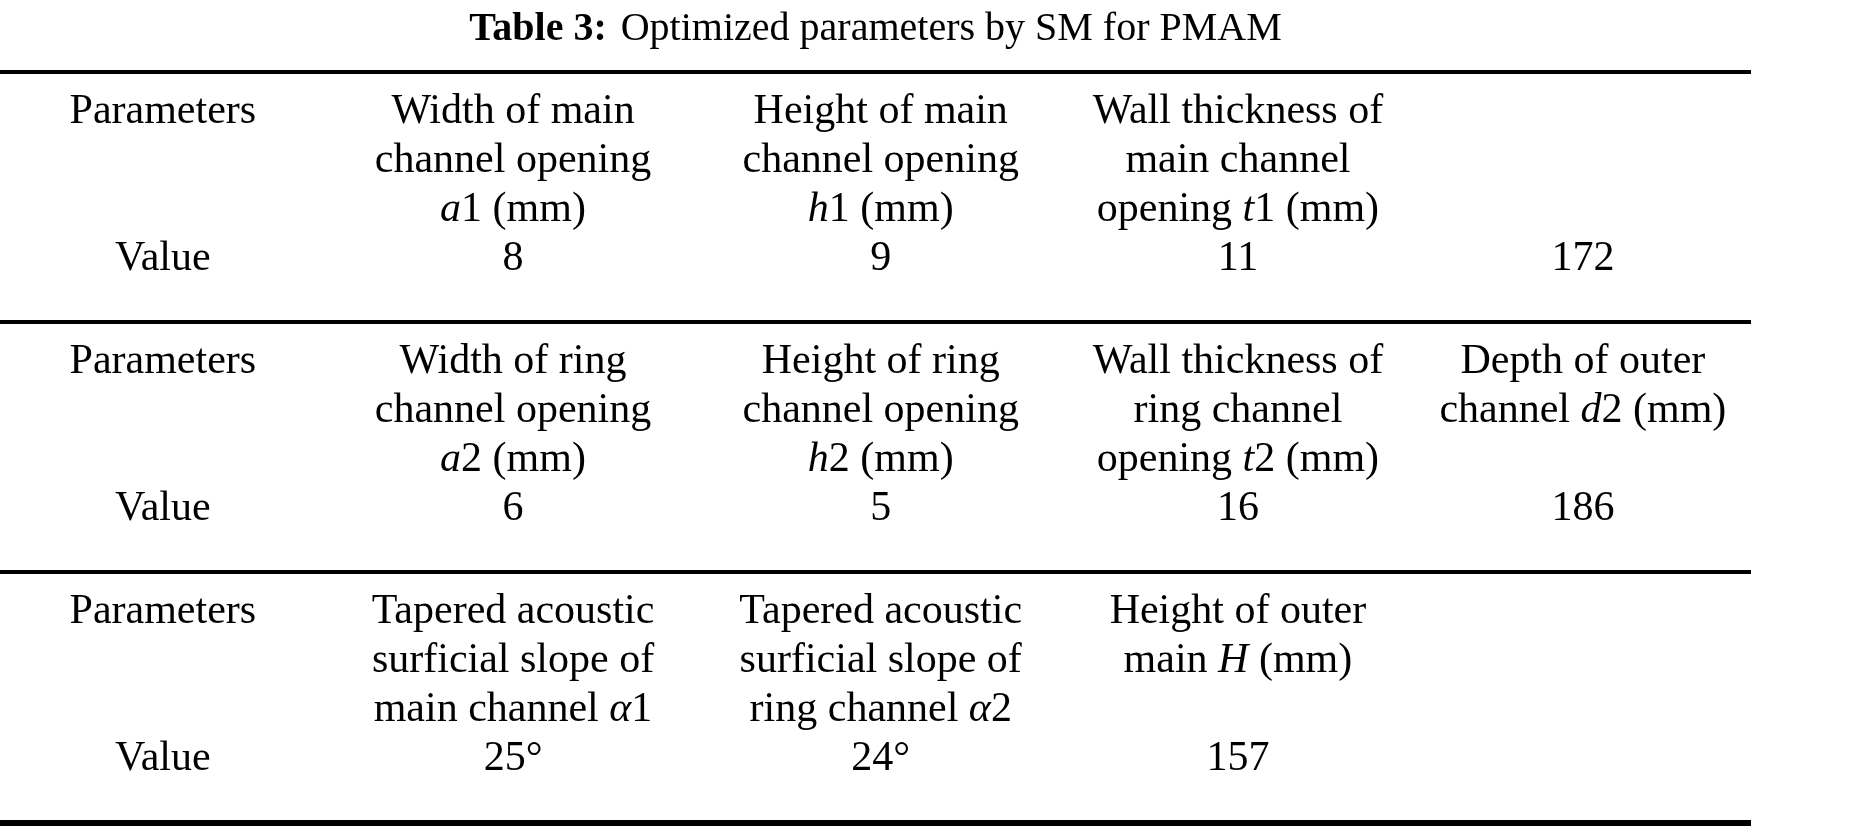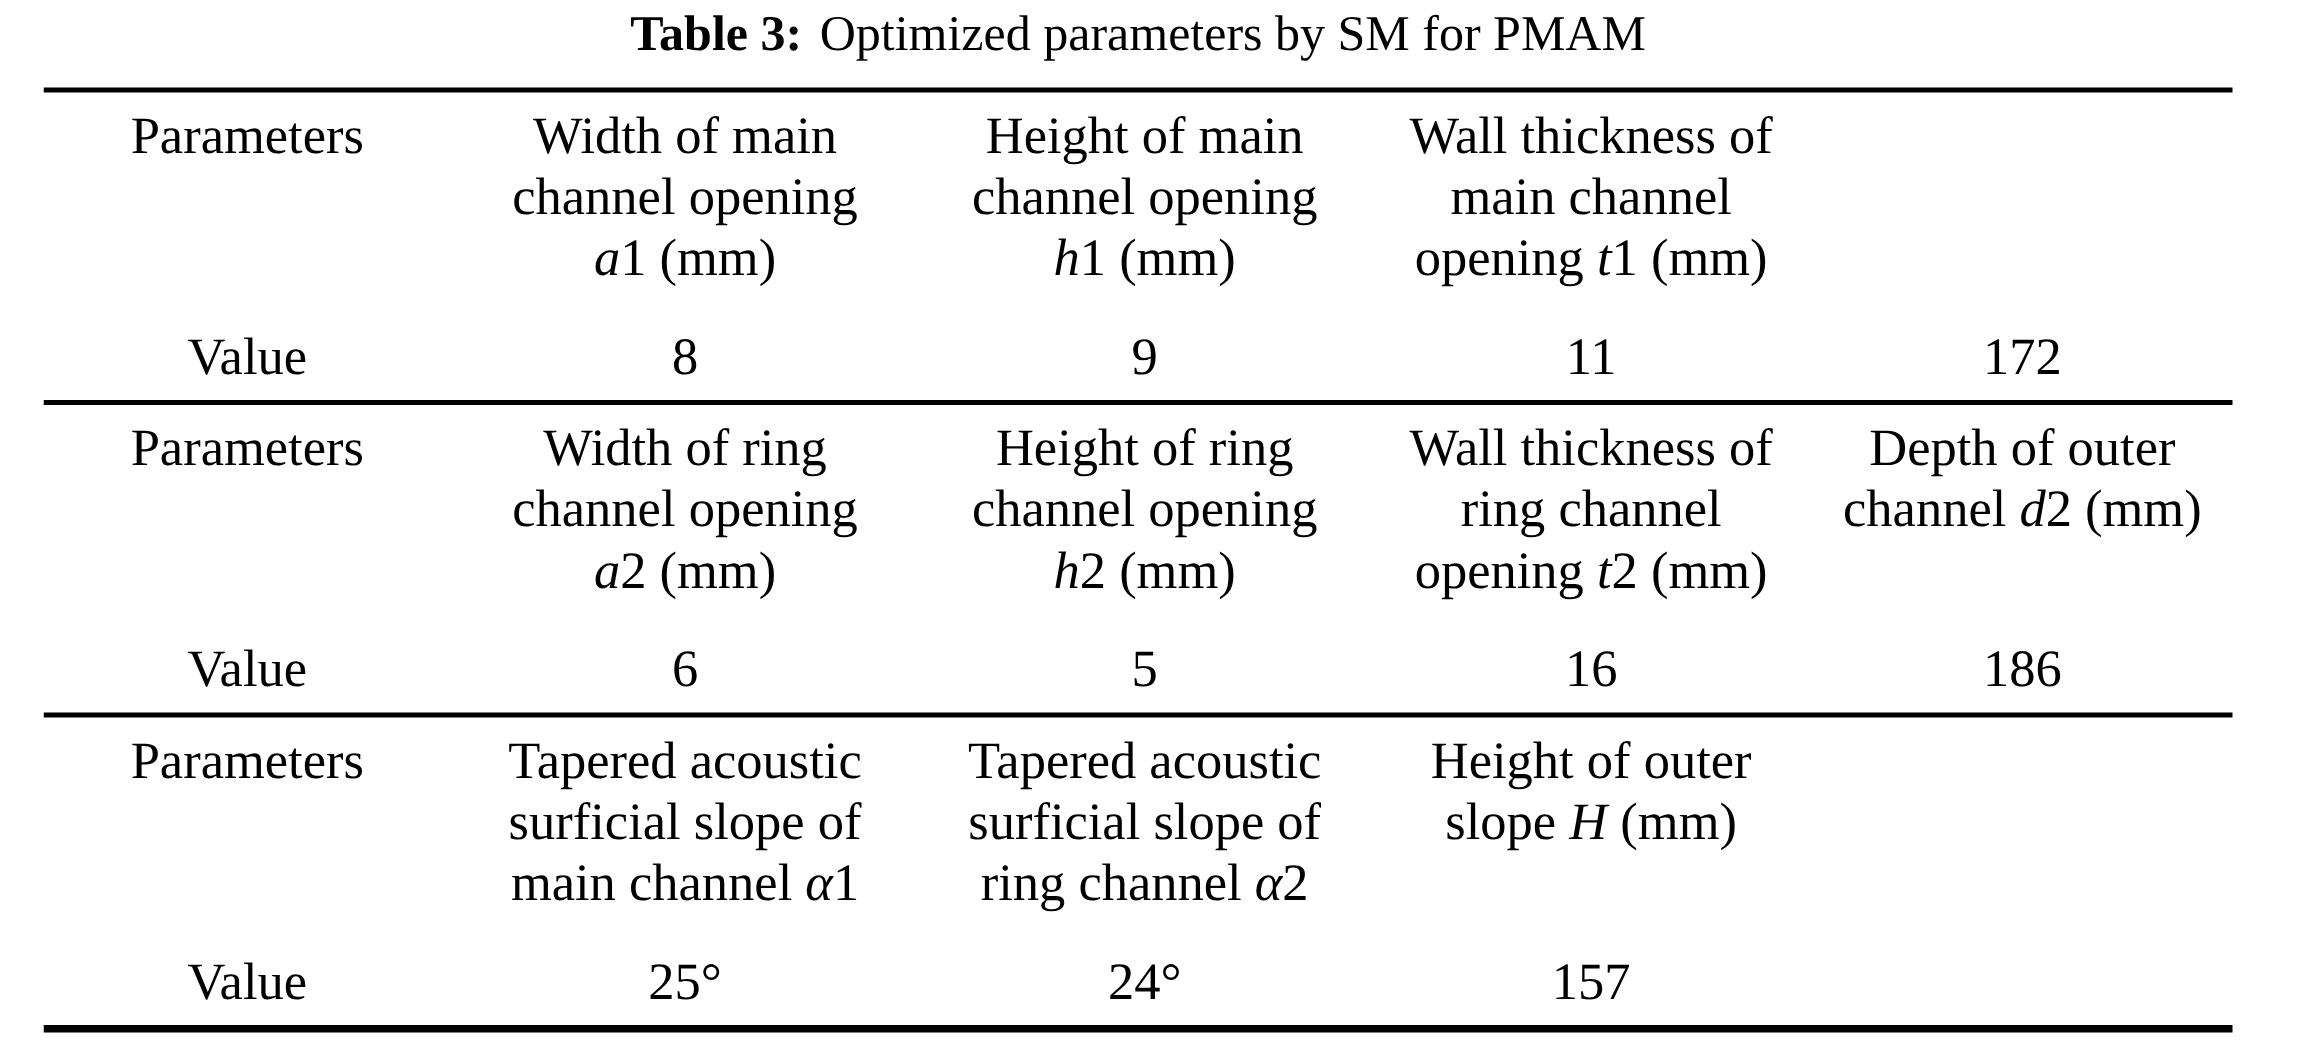--- a/index.html
+++ b/index.html
@@ -12,21 +12,20 @@
     height: 835px;
     overflow: hidden;
     font-family: "Liberation Serif", "DejaVu Serif", serif;
     color: #000000;
   }
   .page {
     position: relative;
     width: 1751px;
     height: 835px;
     background: #ffffff;
-    padding-left: 35px;
   }
   .caption {
     padding-top: 4px;
     text-align: center;
     font-size: 40px;
     line-height: 46px;
     white-space: nowrap;
   }
   .caption .cap-label {
     font-weight: 700;
@@ -35,21 +34,20 @@
   .paper-table {
     margin-top: 20px;
     border-top: 4px solid #000000;
   }
   .section {
     box-sizing: border-box;
     height: 250px;
     border-bottom: 4px solid #000000;
     display: flex;
     flex-direction: column;
-    justify-content: space-between;
     padding: 11px 0 9px 0;
   }
   .section:last-child {
     height: 252px;
     border-bottom-width: 6px;
   }
   .row {
     display: flex;
     width: 100%;
   }
@@ -142,21 +140,21 @@
             <div class="hline"><span>surficial slope of</span></div>
             <div class="hline"><span>main channel </span><span class="it">α</span><span>1</span></div>
           </div>
           <div class="cell col-2">
             <div class="hline"><span>Tapered acoustic</span></div>
             <div class="hline"><span>surficial slope of</span></div>
             <div class="hline"><span>ring channel </span><span class="it">α</span><span>2</span></div>
           </div>
           <div class="cell col-3">
             <div class="hline"><span>Height of outer</span></div>
-            <div class="hline"><span>slope </span><span class="it">H</span><span> (mm)</span></div>
+            <div class="hline"><span>main </span><span class="it">H</span><span> (mm)</span></div>
           </div>
           <div class="cell col-4"></div>
         </div>
         <div class="row value-row">
           <div class="cell col-0">Value</div>
           <div class="cell col-1">25°</div>
           <div class="cell col-2">24°</div>
           <div class="cell col-3">157</div>
           <div class="cell col-4"></div>
         </div>

